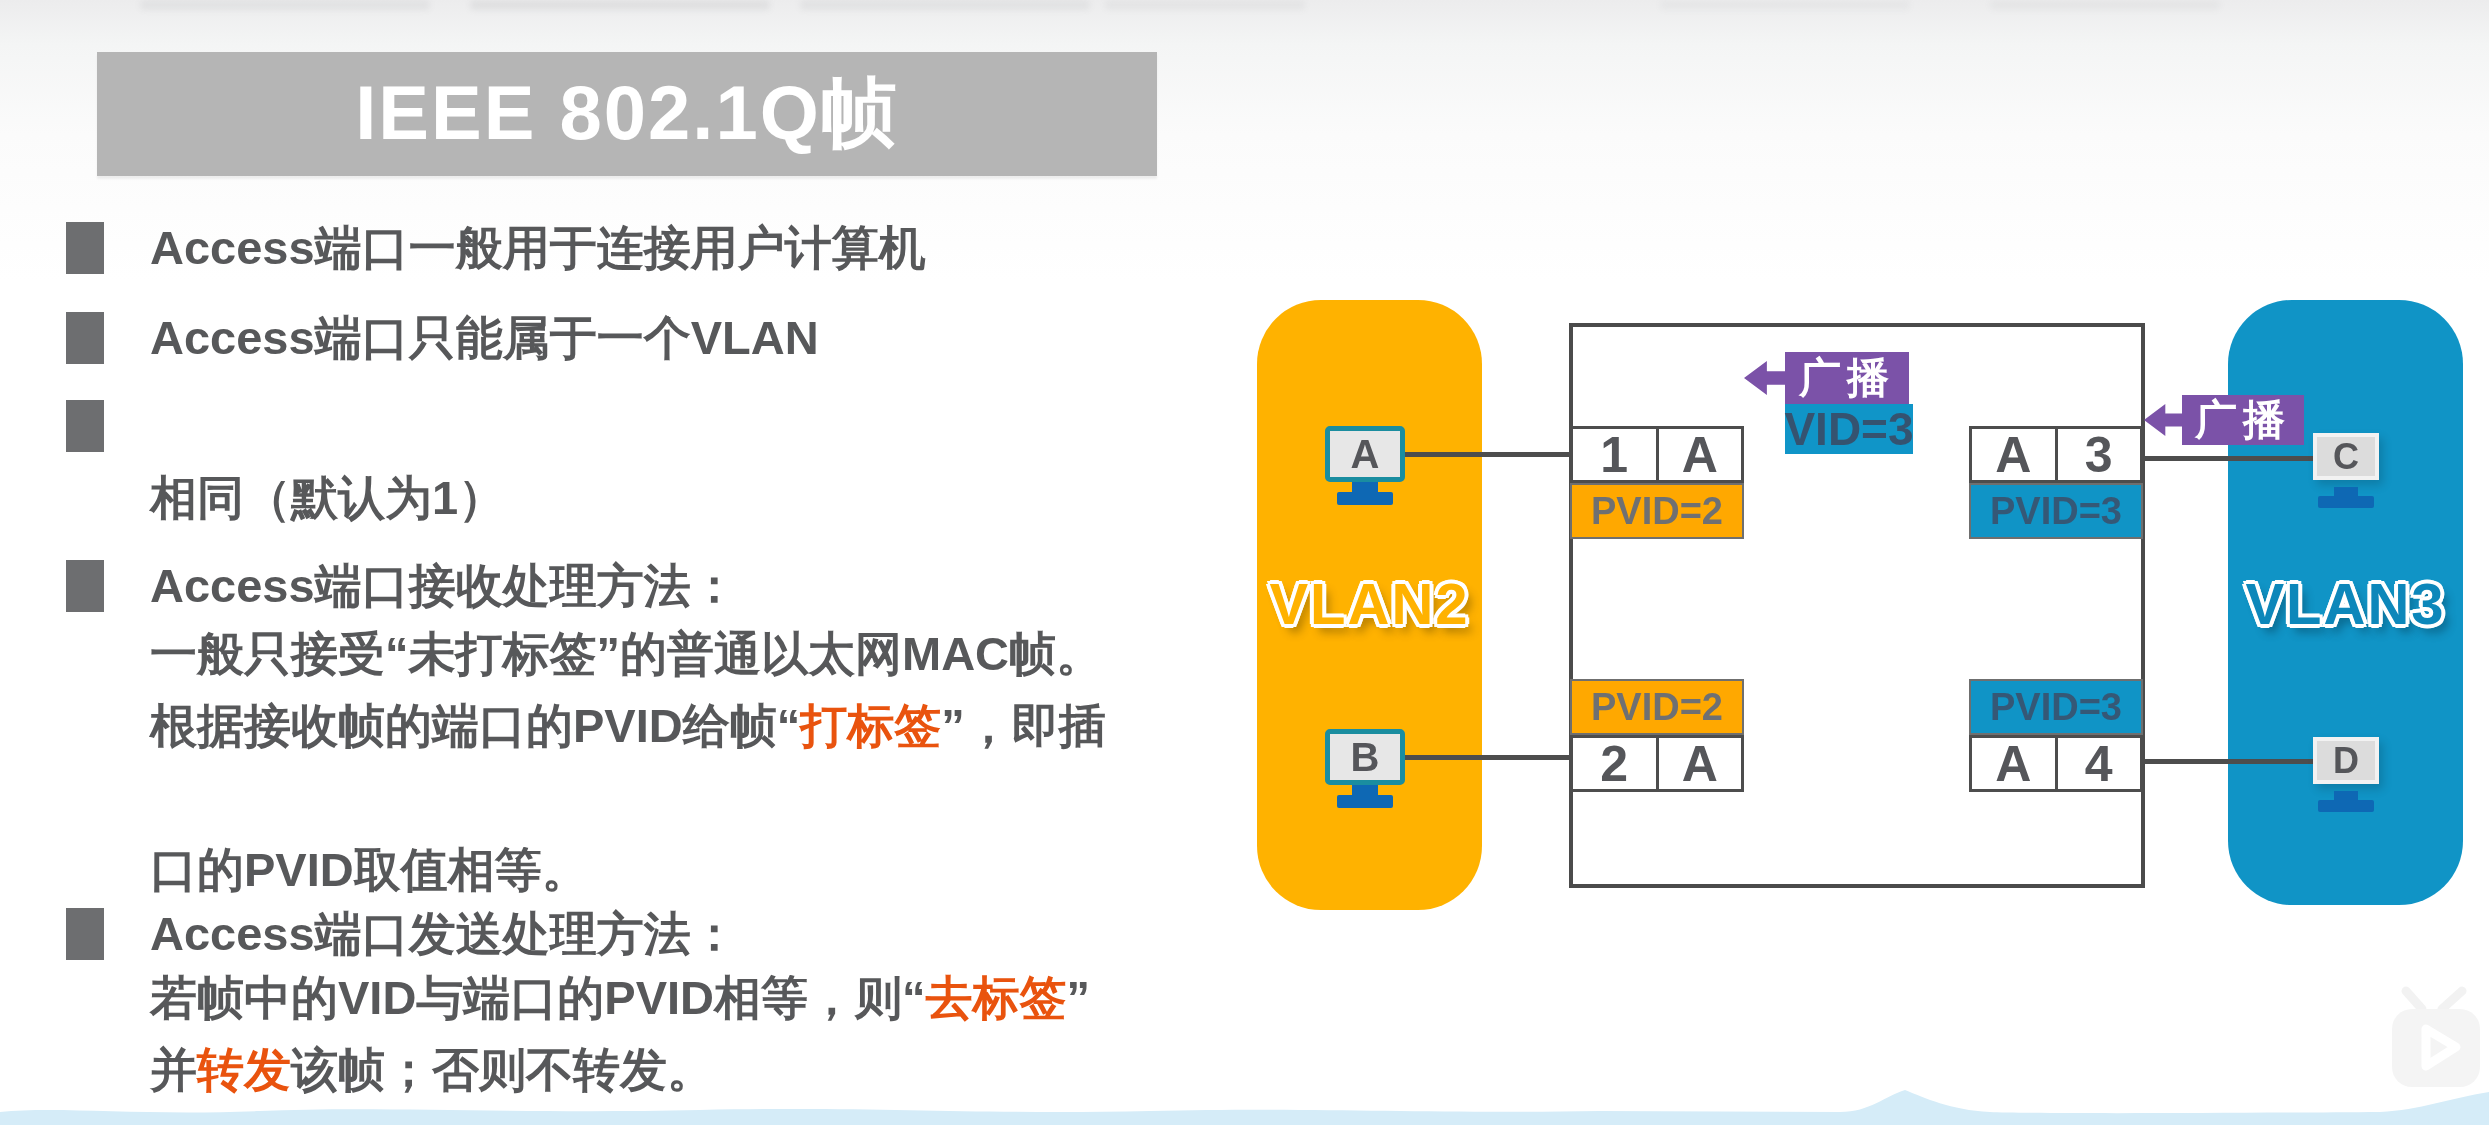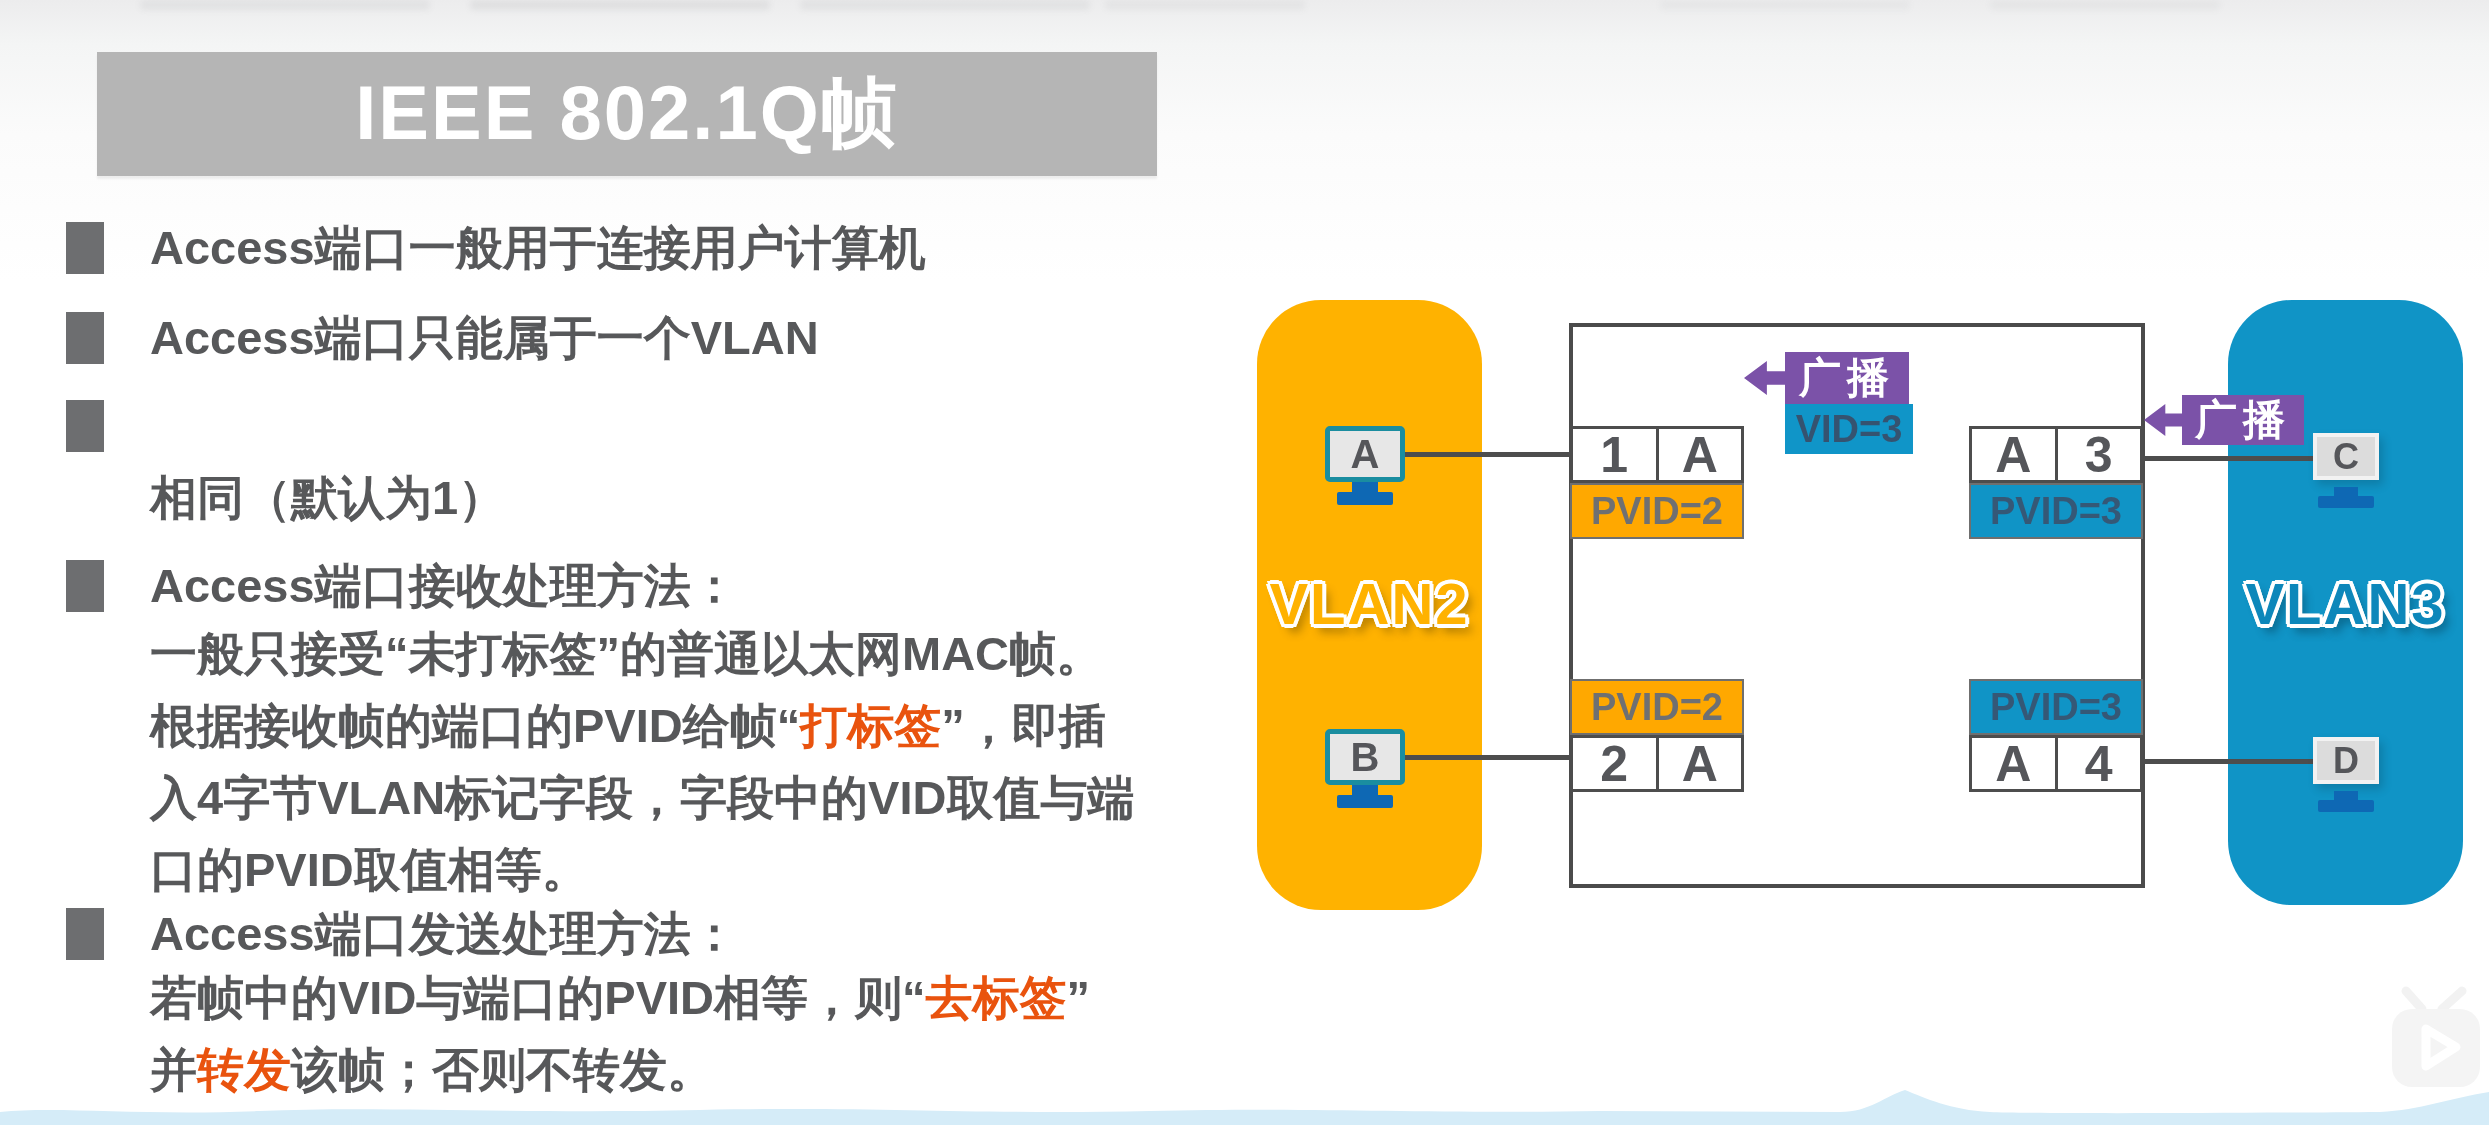--- a/index.html
+++ b/index.html
@@ -39,21 +39,21 @@
   .pvid--teal{background:#1094c6;color:rgba(62,74,100,0.82);}
   
   .monitor{display:flex;align-items:center;justify-content:center;box-sizing:border-box;}
   .monitor--framed{border:5px solid #1a8da0;background:#e7e7e7;border-radius:5px;font-size:40px;color:#55565a;}
   .monitor--plain{border:4px solid #f2f2f2;background:#dcdcdc;font-size:36px;color:#55565a;box-shadow:4px 5px 9px rgba(0,0,0,0.16);}
   .stand{background:#0e68b4;}
   .wire{background:#4d4d4d;}
   
   .bc-label{background:#7b52a8;color:#ffffff;font-size:42px;display:flex;align-items:center;justify-content:center;letter-spacing:6px;white-space:nowrap;}
   .arrow-left{background:#7b52a8;clip-path:polygon(0 50%,52% 0,52% 30%,100% 30%,100% 70%,52% 70%,52% 100%);}
-  .vid-tag{background:#1095c8;color:rgba(60,72,96,0.85);font-size:38px;display:flex;align-items:center;justify-content:center;}
+  .vid-tag{background:#1095c8;color:rgba(60,72,96,0.85);font-size:46px;display:flex;align-items:center;justify-content:center;}
 </style>
 </head>
 <body>
 
 <div id="stage">
 
   <div>
     <div class="smudge" style="left:140px;width:290px;opacity:.10;"></div>
     <div class="smudge" style="left:470px;width:300px;opacity:.12;"></div>
     <div class="smudge" style="left:800px;width:290px;opacity:.10;"></div>
@@ -75,21 +75,20 @@
   <div class="abs marker" style="left:66px;top:400px;width:38px;height:52px;"></div>
   <div class="abs bline" style="left:150px;top:468px;">相同（默认为1）</div>
 
   <div class="abs marker" style="left:66px;top:560px;width:38px;height:52px;"></div>
   <div class="abs bline" style="left:150px;top:556px;">Access端口接收处理方法：</div>
 
   <div class="abs bline" style="left:150px;top:624px;">一般只接受“未打标签”的普通以太网MAC帧。</div>
   <div class="abs bline" style="left:150px;top:696px;">
     <span>根据接收帧的端口的PVID给帧“</span><span class="hl">打标签</span><span>”，即插</span>
   </div>
-  <div class="abs bline" style="left:150px;top:768px;">入4字节VLAN标记字段，字段中的VID取值与端</div>
   <div class="abs bline" style="left:150px;top:840px;">口的PVID取值相等。</div>
 
   <div class="abs marker" style="left:66px;top:908px;width:38px;height:52px;"></div>
   <div class="abs bline" style="left:150px;top:904px;">Access端口发送处理方法：</div>
 
   <div class="abs bline" style="left:150px;top:968px;">
     <span>若帧中的VID与端口的PVID相等，则“</span><span class="hl">去标签</span><span>”</span>
   </div>
   <div class="abs bline" style="left:150px;top:1040px;">
     <span>并</span><span class="hl">转发</span><span>该帧；否则不转发。</span>

